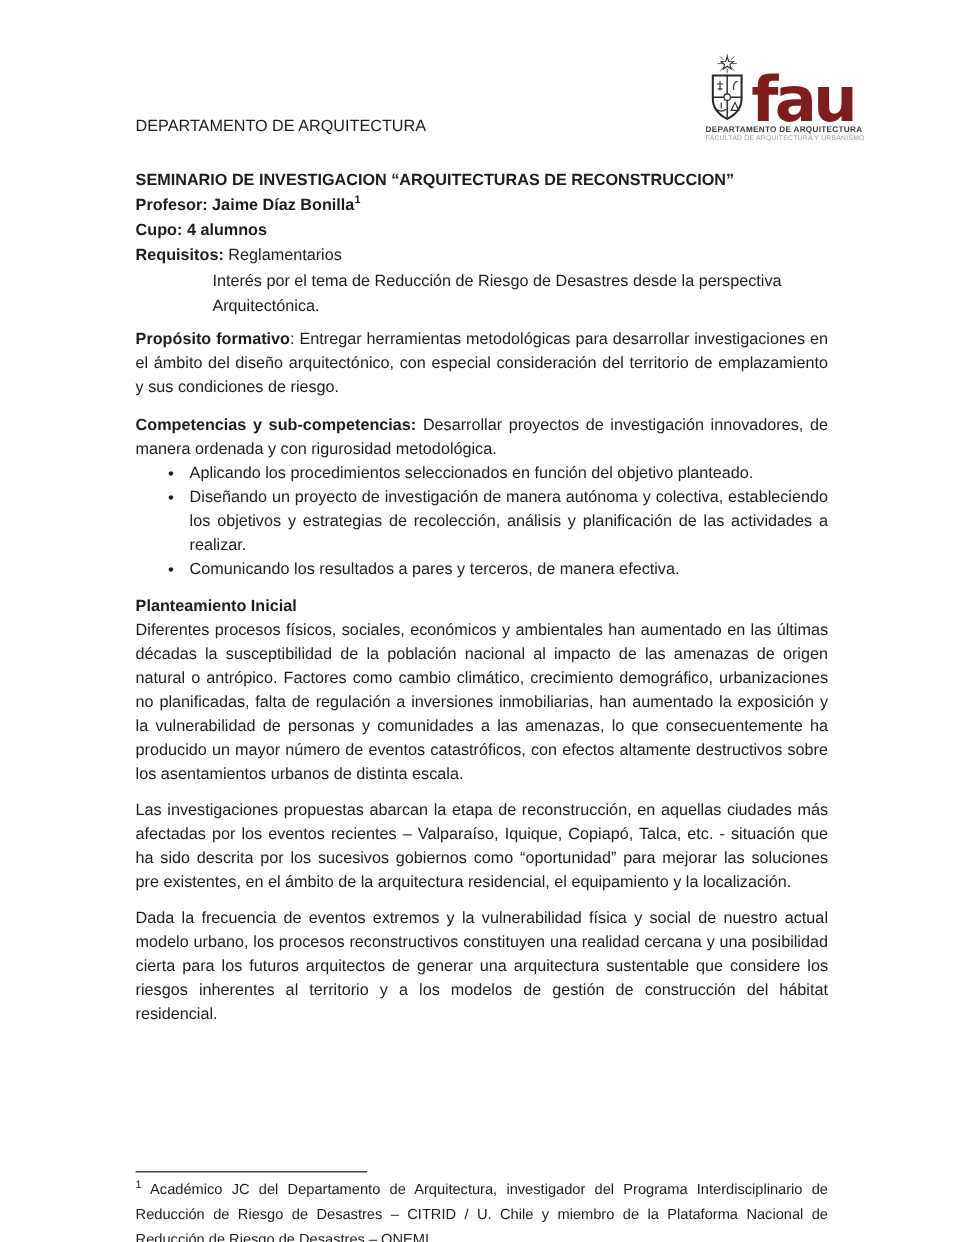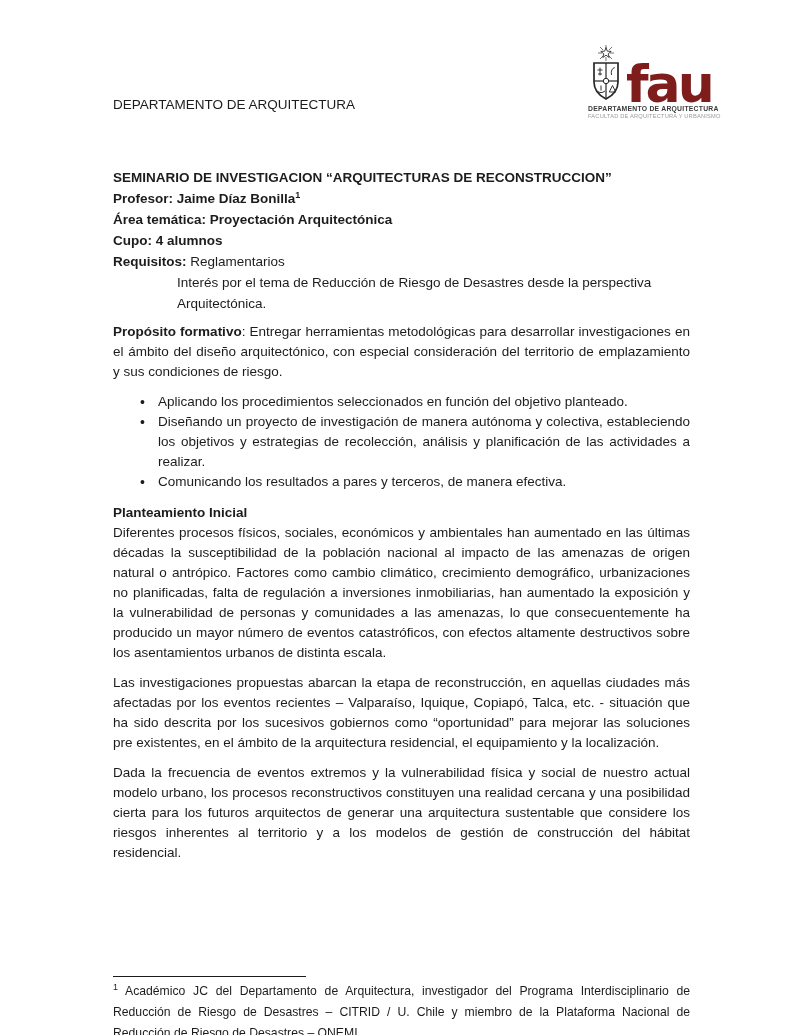--- a/index.html
+++ b/index.html
@@ -36,21 +36,21 @@
     letter-spacing:0.25px; margin-top:3px; white-space:nowrap;
   }
   .logo-line2 {
     font-size:5.7px; color:#9b9b9b;
     letter-spacing:0.2px; margin-top:1px; white-space:nowrap;
   }
 
   
   .content {
     position:absolute; left:113px; top:139px; width:577px;
-    font-size:13.5px; line-height:21px;margin-top:28px;
+    font-size:13.5px; line-height:21px;
   }
   .course-block div { white-space:nowrap; }
   .req-cont { padding-left:64px; white-space:normal !important; width:513px; }
 
   .para { text-align:justify; line-height:20px; margin:0 0 10px 0; }
   .mt8  { margin-top:8px; }
   .mt11 { margin-top:11px; }
 
   ul.bullets { list-style:none; margin:0 0 11px 0; padding:0; }
   ul.bullets li {
@@ -116,28 +116,28 @@
     </div>
     <div class="logo-line1">DEPARTAMENTO DE ARQUITECTURA</div>
     <div class="logo-line2">FACULTAD DE ARQUITECTURA Y URBANISMO</div>
   </div>
 
   <div class="content">
 
     <div class="course-block">
       <div class="b">SEMINARIO DE INVESTIGACION “ARQUITECTURAS DE RECONSTRUCCION”</div>
       <div class="b"><span>Profesor: Jaime Díaz Bonilla</span><sup class="fn">1</sup></div>
-      <div class="b">Área temática: Proyectación Arquitectónica</div>
       <div class="b">Cupo: 4 alumnos</div>
       <div><span class="b">Requisitos:</span><span> Reglamentarios</span></div>
       <div class="req-cont">Interés por el tema de Reducción de Riesgo de Desastres desde la perspectiva Arquitectónica.</div>
     </div>
 
     <p class="para mt8"><span class="b">Propósito formativo</span><span>: Entregar herramientas metodológicas para desarrollar investigaciones en el ámbito del diseño arquitectónico, con especial consideración del territorio de emplazamiento y sus condiciones de riesgo.</span></p>
 
+    <p class="para mt11" style="margin-bottom:0;"><span class="b">Competencias y sub-competencias:</span><span> Desarrollar proyectos de investigación innovadores, de manera ordenada y con rigurosidad metodológica.</span></p>
 
     <ul class="bullets">
       <li>Aplicando los procedimientos seleccionados en función del objetivo planteado.</li>
       <li>Diseñando un proyecto de investigación de manera autónoma y colectiva, estableciendo los objetivos y estrategias de recolección, análisis y planificación de las actividades a realizar.</li>
       <li>Comunicando los resultados a pares y terceros, de manera efectiva.</li>
     </ul>
 
     <div class="heading">Planteamiento Inicial</div>
     <p class="para">Diferentes procesos físicos, sociales, económicos y ambientales han aumentado en las últimas décadas la susceptibilidad de la población nacional al impacto de las amenazas de origen natural o antrópico. Factores como cambio climático, crecimiento demográfico, urbanizaciones no planificadas, falta de regulación a inversiones inmobiliarias, han aumentado la exposición y la vulnerabilidad de personas y comunidades a las amenazas, lo que consecuentemente ha producido un mayor número de eventos catastróficos, con efectos altamente destructivos sobre los asentamientos urbanos de distinta escala.</p>
     <p class="para">Las investigaciones propuestas abarcan la etapa de reconstrucción, en aquellas ciudades más afectadas por los eventos recientes – Valparaíso, Iquique, Copiapó, Talca, etc. - situación que ha sido descrita por los sucesivos gobiernos como “oportunidad” para mejorar las soluciones pre existentes, en el ámbito de la arquitectura residencial, el equipamiento y la localización.</p>

